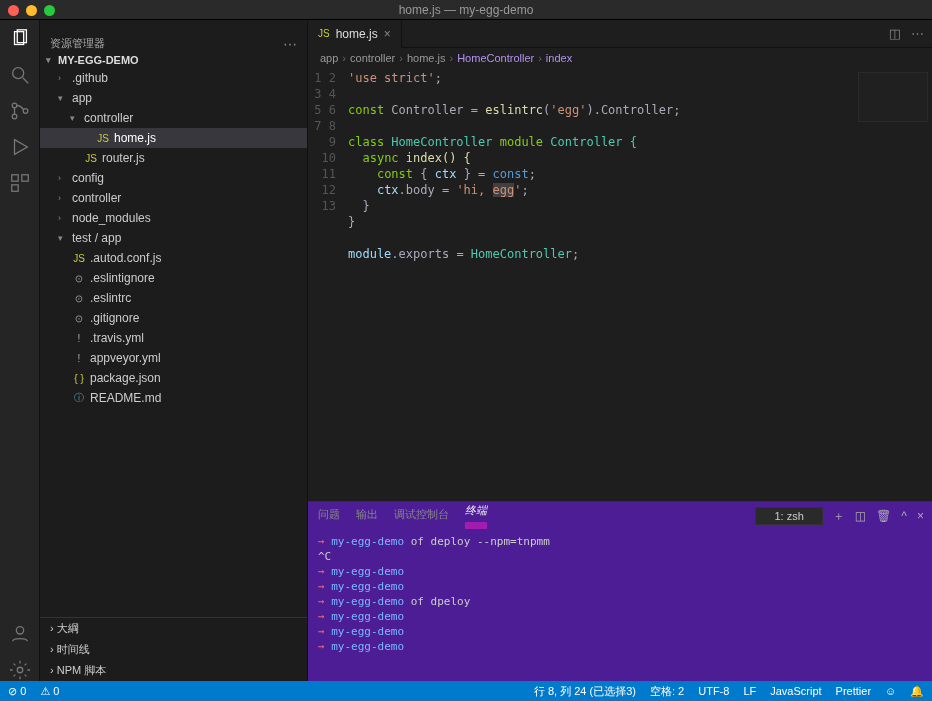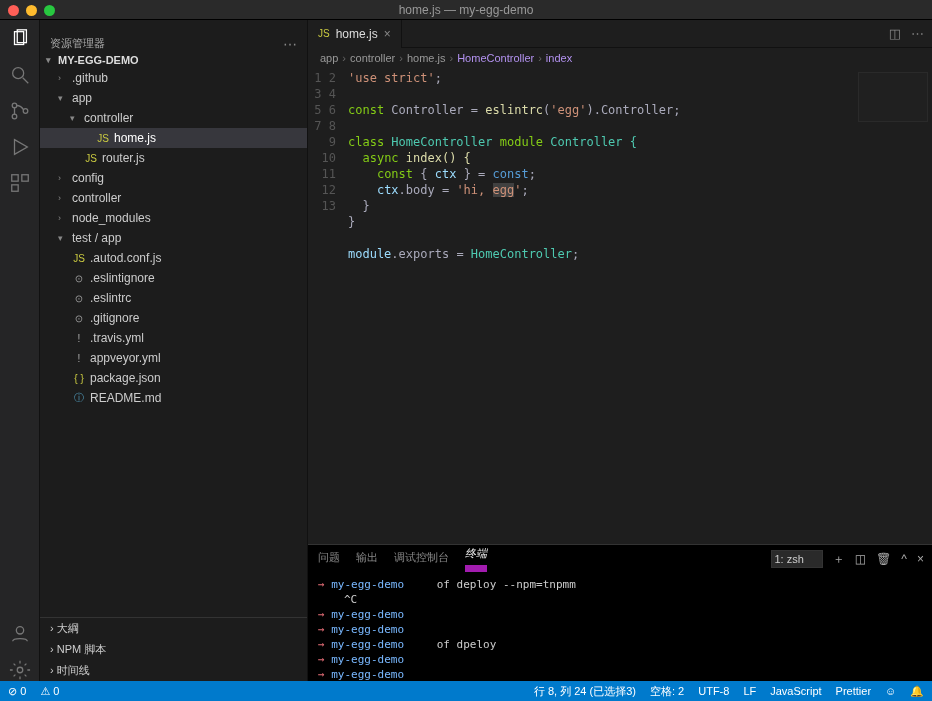--- a/index.html
+++ b/index.html
@@ -69,37 +69,37 @@
   font-size:11px; color:#999; gap:4px;
 }
 .bcrumb .sep{color:#666;}
 .bcrumb .meth{color:#b392f0;}
 .code-block { flex:1; display:flex; background:#1e1e1e; font-family:Menlo,Consolas,monospace; font-size:12px; position:relative; overflow:hidden; }
 .gutter { width:36px; text-align:right; color:#555; padding:2px 8px 0 0; line-height:16px; }
 .code { flex:1; padding:2px 0 0 4px; line-height:16px; white-space:pre; color:#aab; }
 .kw{color:#84cc16;} .str{color:#ce9178;} .fn{color:#dcdcaa;} .cls{color:#4ec9b0;} .var{color:#9cdcfe;} .this{color:#569cd6;}
 .minimap { position:absolute; right:4px; top:4px; width:70px; height:50px; background:#222; opacity:.6; border:1px solid #333;}
 .panel {
-  height:137px; border-top:1px solid #333; background:#000000;
+  height:180px; border-top:1px solid #333; background:#4c1d95;
   display:flex; flex-direction:column;
 }
 .panel-tabs {
   height:28px; display:flex; align-items:center; padding:0 10px; gap:16px;
   font-size:11px; color:#888; position:relative;
 }
 .panel-tabs .ptab.active{color:#eee; border-bottom:7px solid #a21caf;font-style:italic;}
 .panel-tabs .ptab{padding-bottom:4px;}
 .panel-right{position:absolute; right:8px; display:flex; align-items:center; gap:10px;}
-.term-sel{background:#2a2a2a; color:#ccc; font-size:11px; padding:2px 18px 2px 2px; border:1px solid #333;}
+.term-sel{background:#2a2a2a; color:#ccc; font-size:11px; padding:2px 18px 2px 18px; border:1px solid #333;}
 .picon{font-size:12px; color:#aaa; cursor:default;}
 .terminal {
   flex:1; padding:4px 10px; font-family:Menlo,Consolas,monospace;
   font-size:11px; line-height:15px; color:#8ab4e8; overflow:auto;
 }
-.terminal .proj{color:#79b8ff;} .terminal .arrow{color:#e06c75;} .terminal .txt{color:#ccc;padding-left:26px;}
+.terminal .proj{color:#79b8ff;} .terminal .arrow{color:#e06c75;} .terminal .txt{color:#ccc;}
 .statusbar {
   height:20px; background:#007acc; color:#fff; display:flex; align-items:center;
   font-size:11px; padding:0 8px; gap:14px;
 }
 .statusbar .sp{flex:1;}
 svg{display:block;}
 </style>
 </head>
 <body>
 
@@ -232,22 +232,22 @@
           <span class="label">package.json</span>
         </div>
         <div class="row" style="padding-left: 18px;">
           <span class="chev"></span>
           <span class="iconslot md">ⓘ</span>
           <span class="label">README.md</span>
         </div>
       </div>
     <div class="sb-panels" id="sbpanels">
         <div class="prow">› 大綱</div>
+        <div class="prow">› 时间线</div>
         <div class="prow">› NPM 脚本</div>
-        <div class="prow">› 时间线</div>
       </div>
   </div>
 
   <div class="editor-area">
     <div class="tabs">
       <div class="tab">
         <span class="js">JS</span>
         <span>home.js</span>
         <span class="close">×</span>
       </div>

